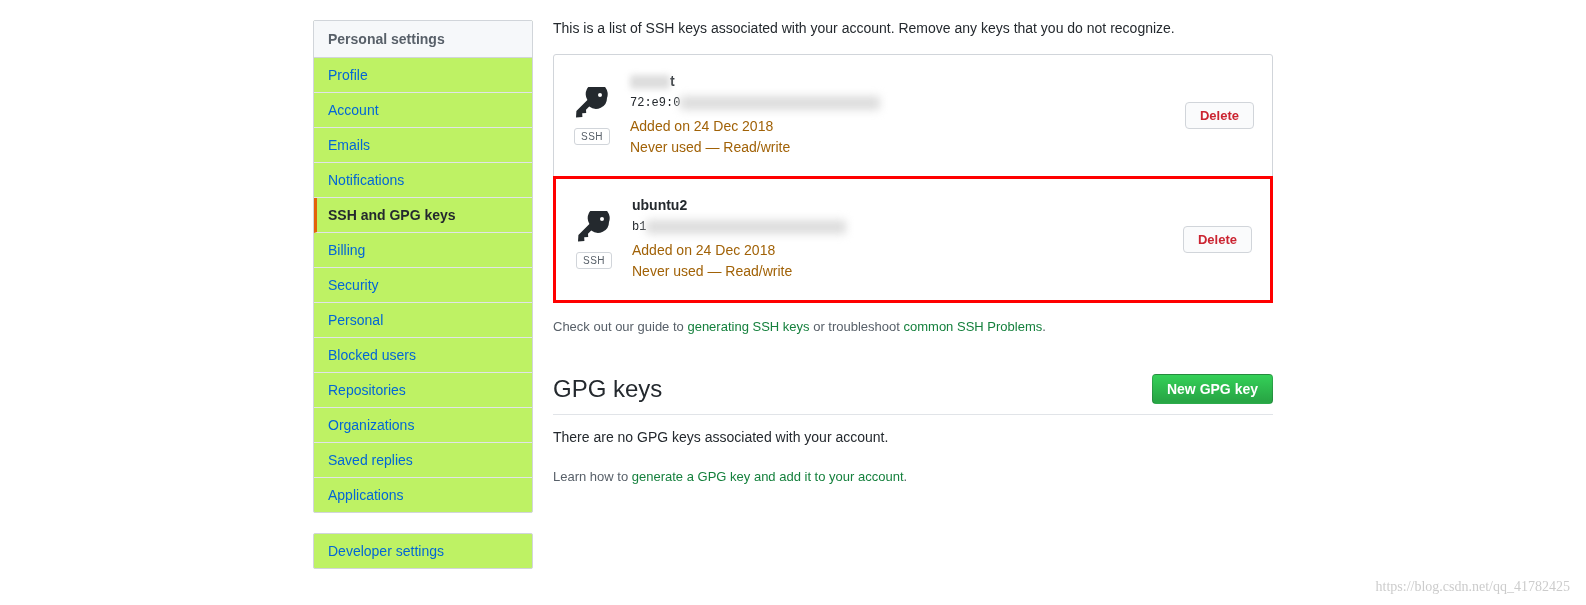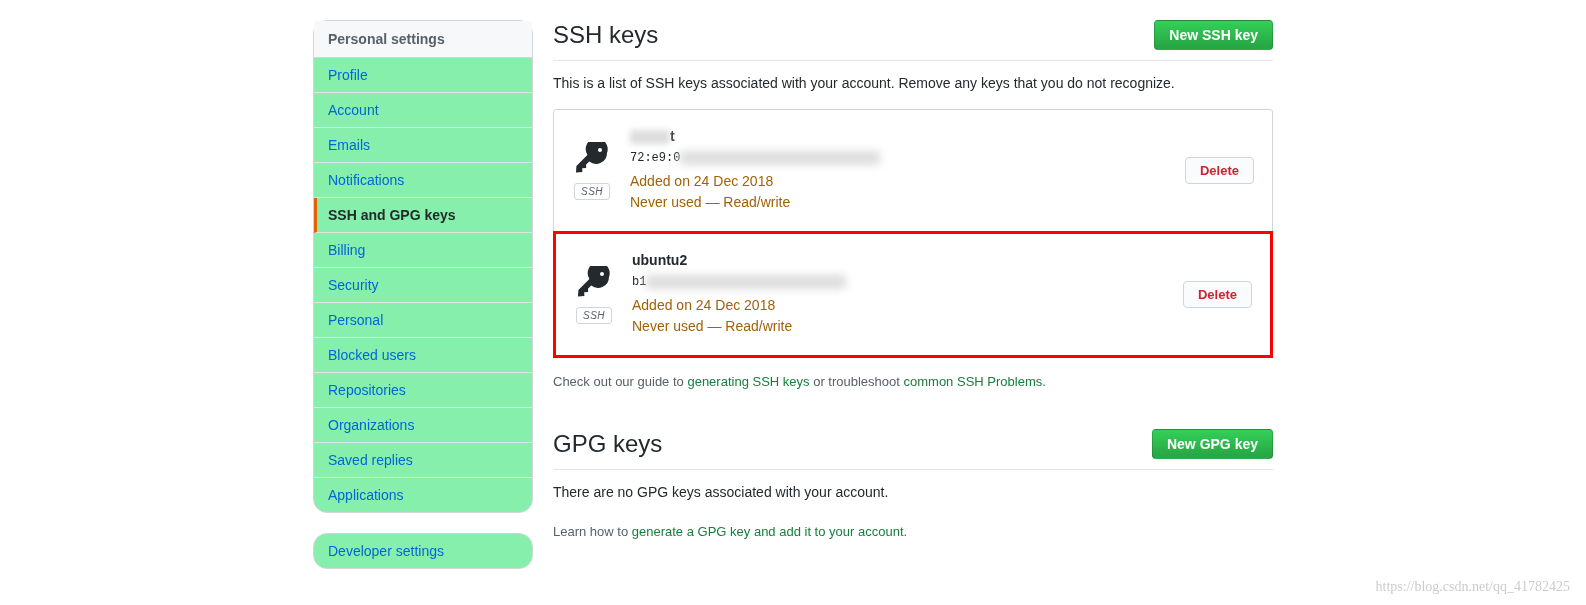--- a/index.html
+++ b/index.html
@@ -11,37 +11,37 @@
       padding: 20px 0;
     }
     .container {
       display: flex;
       max-width: 1000px;
       margin: 0 auto;
       gap: 20px;
       padding: 0 20px;
     }
     .sidebar { width: 220px; flex-shrink: 0; }
-    .sidebar-group { border: 1px solid #d1d5da; border-radius: 14px; background: #86efac; margin-bottom: 20px; }
+    .sidebar-group { border: 1px solid #d1d5da; border-radius: 2px; background: #bef264; margin-bottom: 20px; }
     .sidebar-header { padding: 10px 14px; font-weight: 600; color: #586069; background: #f6f8fa; border-bottom: 1px solid #d1d5da; font-size: 14px; }
     .sidebar-item { display: block; padding: 9px 14px; color: #0366d6; border-bottom: 1px solid #e1e4e8; text-decoration: none; cursor: pointer; font-size: 14px; }
     .sidebar-item:last-child { border-bottom: 0; }
     .sidebar-item.active { color: #24292e; font-weight: 600; border-left: 3px solid #e36209; padding-left: 11px; cursor: default; }
     .main { flex: 1; min-width: 0; }
     .section-header { display: flex; justify-content: space-between; align-items: center; padding-bottom: 10px; border-bottom: 1px solid #e1e4e8; margin-bottom: 14px; }
     .section-header h2 { font-size: 24px; font-weight: 400; color: #24292e; }
     .btn-green { background: #2ea44f; background: linear-gradient(-180deg,#34d058,#28a745 90%); color: #fff; border: 1px solid rgba(27,31,35,.2); border-radius: 4px; padding: 6px 14px; font-size: 14px; font-weight: 600; cursor: pointer; }
     .desc { color: #24292e; margin-bottom: 18px; font-size: 14px; }
     .keys-box { border: 1px solid #d1d5da; border-radius: 3px; margin-bottom: 16px; }
     .key-row { display: flex; align-items: center; padding: 18px 18px; border-bottom: 1px solid #d1d5da; position: relative; }
     .key-row:last-child { border-bottom: 0; }
     .key-row.highlight { border: 3px solid #ff0000; margin: -1px; }
     .key-icon-wrap { display: flex; flex-direction: column; align-items: center; margin-right: 18px; min-width: 40px; }
     .key-icon-wrap svg { width: 32px; height: 32px; fill: #24292e; }
-    .key-type-badge { margin-top: 6px; font-size: 10px; border: 1px solid #d1d5da; border-radius: 3px; padding: 2px 6px; color: #586069; letter-spacing: 0.5px; font-style: italic; }
+    .key-type-badge { margin-top: 6px; font-size: 10px; border: 1px solid #d1d5da; border-radius: 3px; padding: 2px 6px; color: #586069; letter-spacing: 0.5px; }
     .key-info { flex: 1; }
     .key-title { font-weight: 600; color: #24292e; font-size: 14px; margin-bottom: 4px; }
     .key-fingerprint { font-family: SFMono-Regular, Consolas, "Liberation Mono", Menlo, monospace; font-size: 12px; color: #24292e; margin-bottom: 6px; display: inline-block; }
     .key-meta, .key-usage { color: #a16207; font-size: 14px; line-height: 1.5; }
     .blur { filter: blur(4px); background: #ddd; display: inline-block; min-width: 200px; min-height: 14px; vertical-align: middle; border-radius: 2px; }
     .blur-short { filter: blur(3px); background: #ddd; display: inline-block; min-width: 40px; min-height: 14px; vertical-align: middle; border-radius: 2px; }
     .btn-delete { background: #fafbfc; border: 1px solid #d1d5da; color: #cb2431; border-radius: 4px; padding: 5px 14px; font-size: 13px; font-weight: 600; cursor: pointer; margin-left: 12px; }
     .footer-note { color: #586069; font-size: 13px; margin-bottom: 40px; }
     .footer-note a, .link { color: #15803d; cursor: pointer; }
     .gpg-empty { color: #24292e; margin-bottom: 24px; font-size: 14px; }
@@ -68,24 +68,20 @@
       <a class="sidebar-item">Saved replies</a>
       <a class="sidebar-item">Applications</a>
     </div>
     <div class="sidebar-group">
       <a class="sidebar-item" style="border-bottom:0">Developer settings</a>
     </div>
   </aside>
 
   <main class="main">
 
-    <div class="section-header">
-      <h2>SSH keys</h2>
-      <button class="btn-green">New SSH key</button>
-    </div>
     <p class="desc">This is a list of SSH keys associated with your account. Remove any keys that you do not recognize.</p>
 
     <div class="keys-box">
       <div class="key-row">
         <div class="key-icon-wrap">
           <span>
             <svg viewBox="0 0 16 16">
                 <path d="M15.5 5.5a5.5 5.5 0 0 1-8.9 4.3L5 11.4l.1 1.6-2 .1.1 1.9-3.2.2.2-3.2 5.5-5.5a5.5 5.5 0 1 1 9.8-1z M12 3a1 1 0 1 0 0 2 1 1 0 0 0 0-2z"></path>
               </svg>
           </span>

